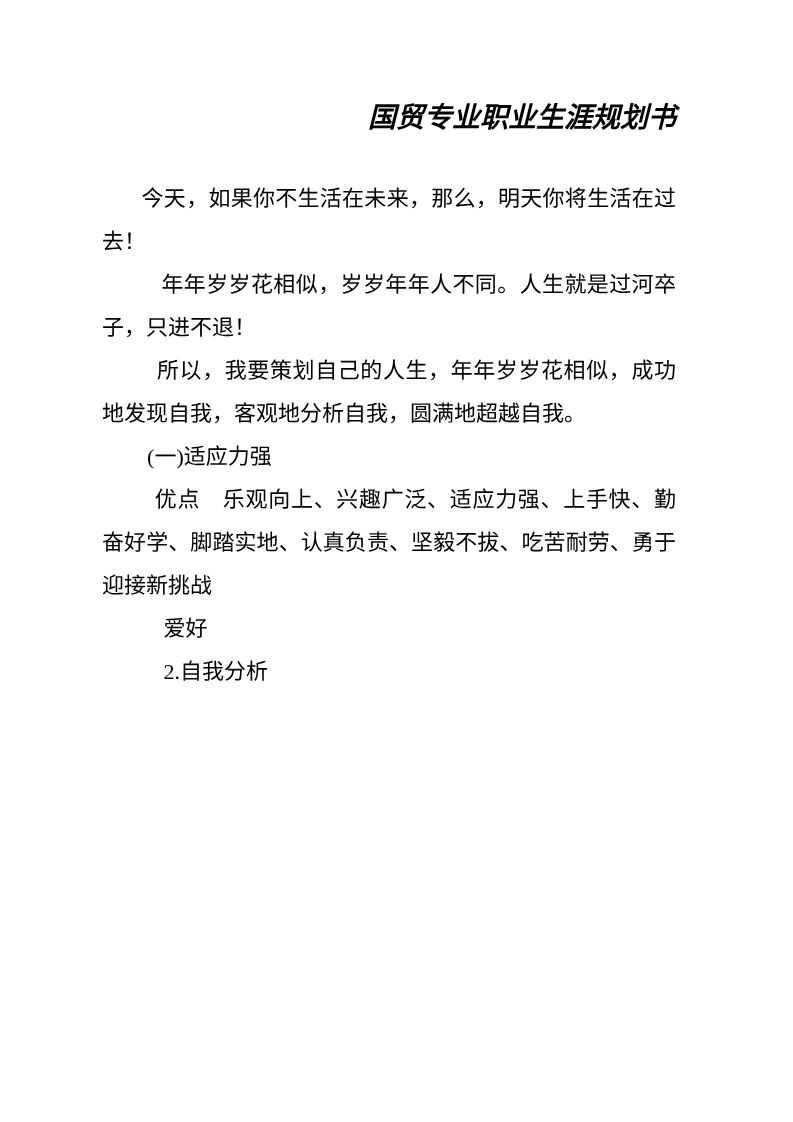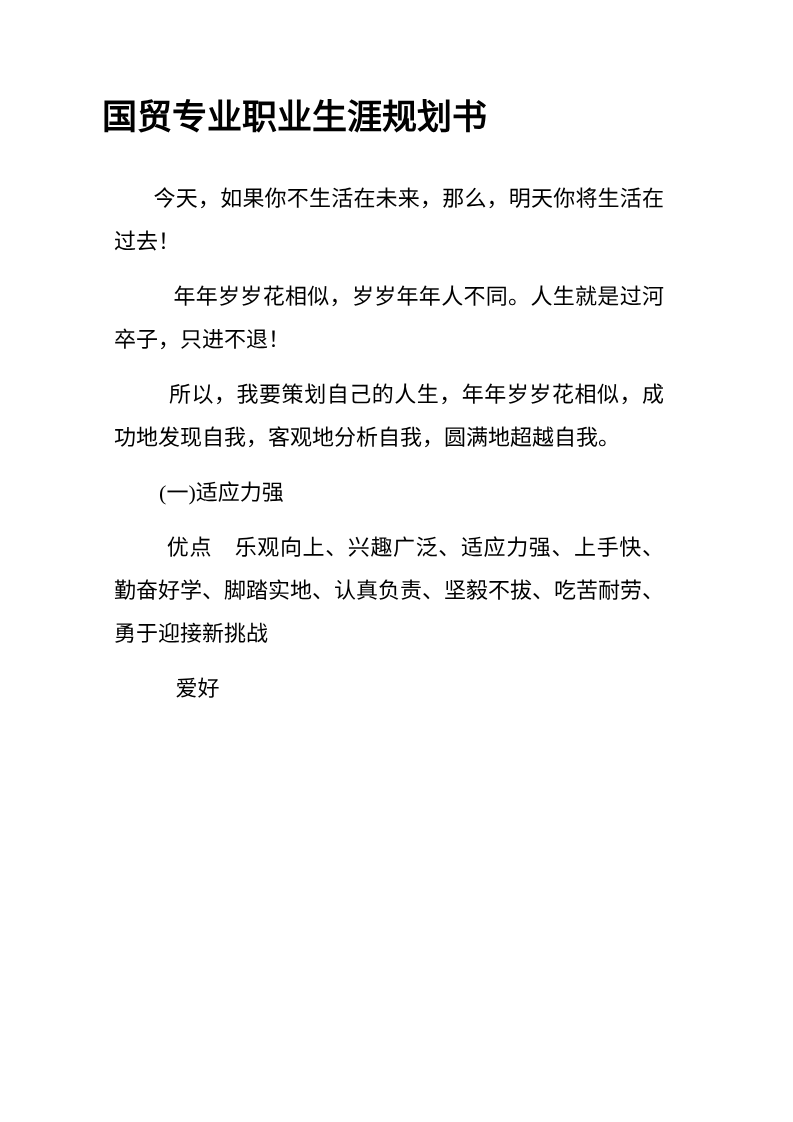--- a/index.html
+++ b/index.html
@@ -16,28 +16,29 @@
   }
   .page {
     box-sizing: border-box;
     width: 793px;
     min-height: 1122px;
     padding: 96px 117px 40px 102px;
     background: #ffffff;
   }
   .doc-title {
     margin: 0 0 37px 0;
-    font-size: 35px;
+    font-size: 28px;
     line-height: 44px;
     font-weight: bold;
-    text-align: left;
+    text-align: right;
     letter-spacing: 0px;
+    font-style: italic;
   }
   .doc-body p {
-    margin: 12px;
+    margin: 0;
     font-size: 22px;
     line-height: 43px;
     text-align: justify;
     text-justify: inter-ideograph;
     word-break: normal;
   }
   
   .ind-a { text-indent: 1.8em; }
   .ind-b { text-indent: 2.7em; }
   .ind-c { text-indent: 2.2em; }
@@ -52,14 +53,15 @@
 <div class="page">
   <h1 class="doc-title">国贸专业职业生涯规划书</h1>
 
   <div class="doc-body">
     <p class="ind-a">今天，如果你不生活在未来，那么，明天你将生活在过去！</p>
     <p class="ind-b">年年岁岁花相似，岁岁年年人不同。人生就是过河卒子，只进不退！</p>
     <p class="ind-d">所以，我要策划自己的人生，年年岁岁花相似，成功地发现自我，客观地分析自我，圆满地超越自我。</p>
     <p class="ind-e">(一)适应力强</p>
     <p class="ind-f">优点　乐观向上、兴趣广泛、适应力强、上手快、勤奋好学、脚踏实地、认真负责、坚毅不拔、吃苦耐劳、勇于迎接新挑战</p>
     <p class="ind-g">爱好</p>
+    <p class="ind-g">2.自我分析</p>
   </div>
 </div>
 
 </body></html>

